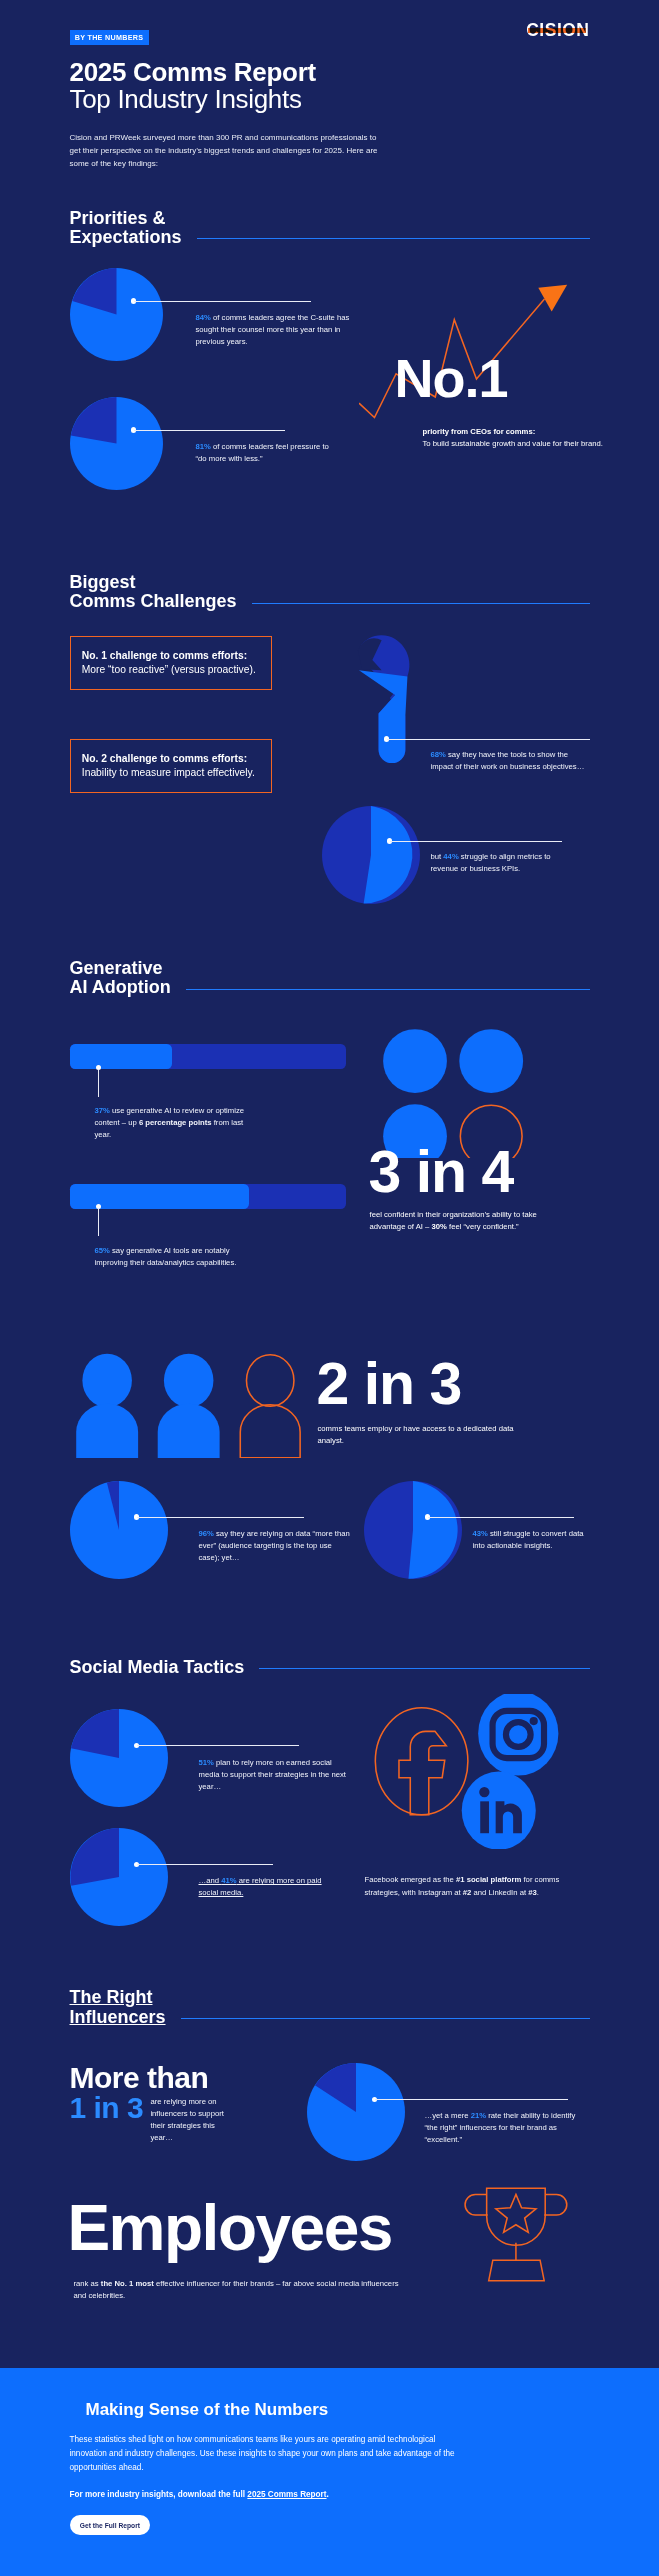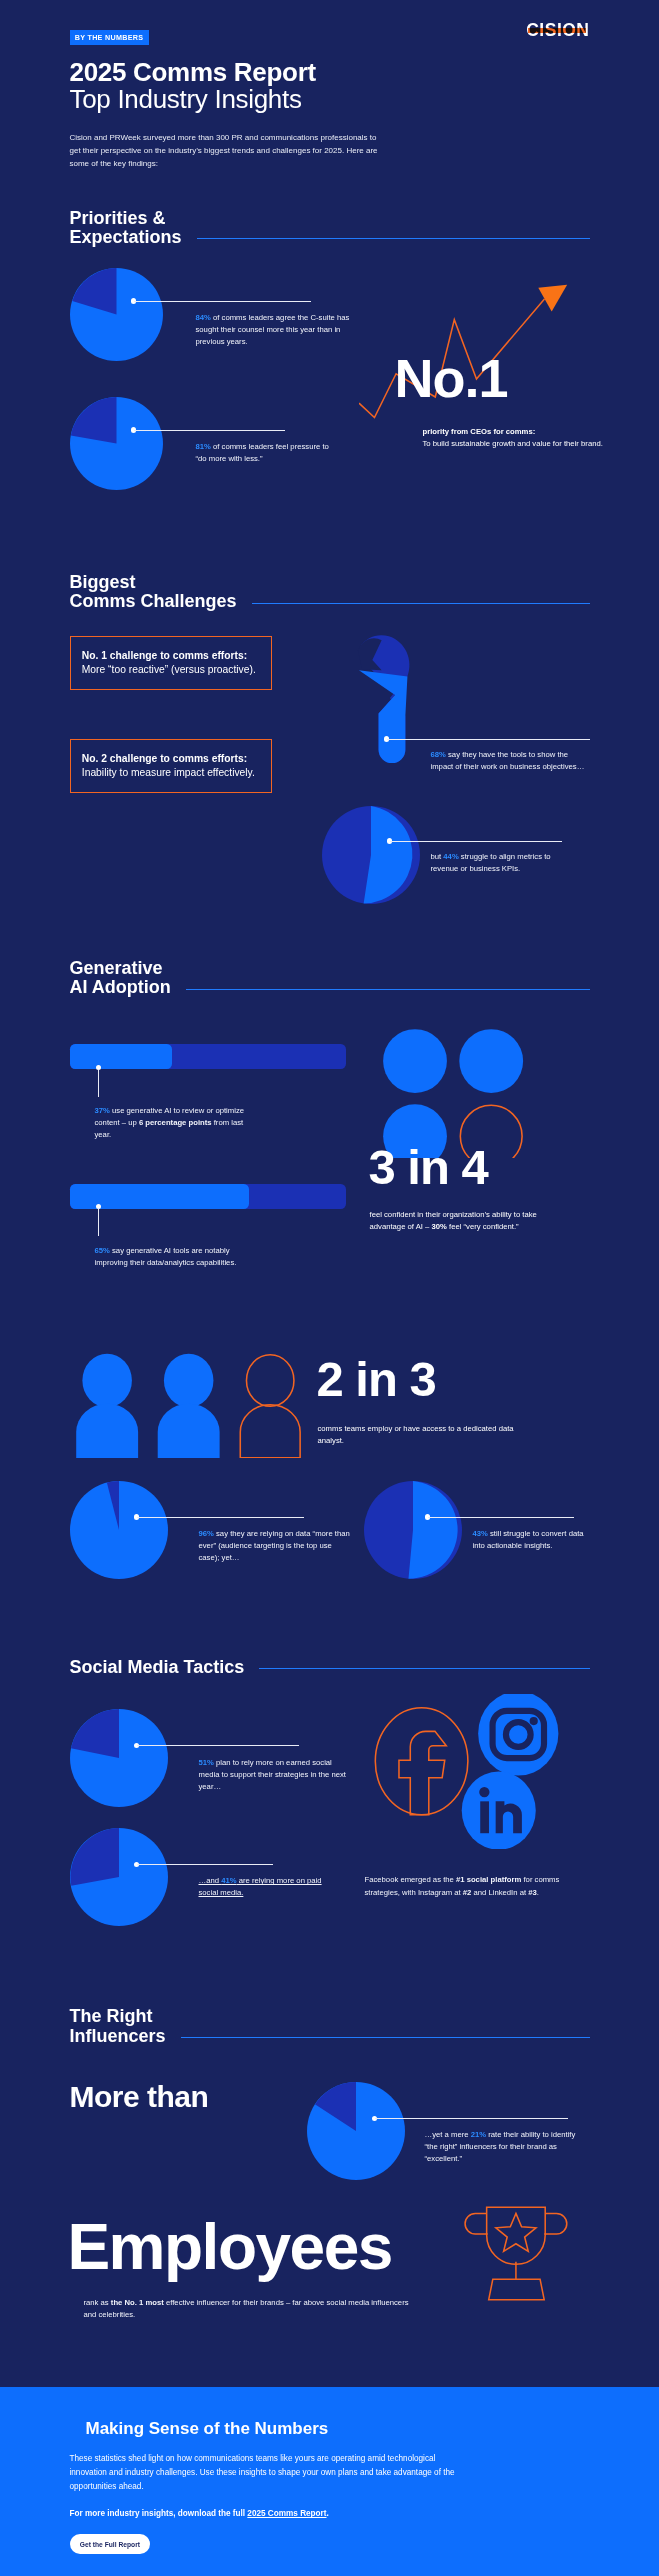--- a/index.html
+++ b/index.html
@@ -45,21 +45,21 @@
   .bar{ width:276px; height:25px; border-radius:5.2px; background:#1b30b4; position:relative; }
   .bar .fill{ height:25px; border-radius:5.2px; background:#0d6efd; }
 
   
   .chbox{ width:202px; border:0.8px solid #f26522; border-radius:0; padding:12.4px 11.3px 13.4px 11.3px; }
   .chbox .t{ font-size:10.3px; font-weight:bold; line-height:1.3; }
   .chbox .d{ font-size:10.3px; line-height:1.3; font-weight:normal; }
 
   
   .huge{ font-size:54px; font-weight:bold; line-height:.95; letter-spacing:-1px; }
-  .huge2{ font-size:49px; font-weight:bold; line-height:.95; letter-spacing:-1px; }
+  .huge2{ font-size:59px; font-weight:bold; line-height:.95; letter-spacing:-1px; }
   .caption{ font-size:7.7px; line-height:1.55; margin-top:6.2px; }
 
   
   .footer{ background:#0d6efd; padding:32px 0 47px 0; margin-top:27px; }
   .footer h2{ font-size:17px; font-weight:bold; margin-bottom:13.4px;margin-left:16px; }
   .footer p{ font-size:8.2px; line-height:1.68; max-width:392px; color:#ffffff; }
   .footer .cta-line{ font-size:8.2px; font-weight:bold; margin-top:15.5px; }
   .footer .cta-line a{ color:#fff; text-decoration:underline; }
   .btn{
     display:inline-block; margin-top:15.5px; background:#ffffff; color:#18235f;
@@ -333,30 +333,34 @@
           <rect x="226" y="208" width="17" height="62" fill="#18235f"></rect>
           <path d="M256,208 h17 v8 a22,22 0 0 1 34,18 v36 h-17 v-32 a10,10 0 0 0 -20,0 v32 h-14 Z" fill="#18235f"></path>
         </g>
       </svg>
       <p class="stat-text" style="position:absolute;left:295px;top:170px;width:216px;line-height:1.6;">
         <span>Facebook emerged as the </span><span class="b">#1 social platform</span><span> for comms strategies, with Instagram at </span><span class="b">#2</span><span> and LinkedIn at </span><span class="b">#3</span><span>.</span>
       </p>
     </div>
   </div>
 
-  <div class="inner sec" style="margin-top:35px;">
+  <div class="inner sec" style="margin-top:16px;text-decoration:underline;">
     <div class="sec-head">
       <h2>The Right
 Influencers</h2>
       <div class="sec-rule"></div>
     </div>
 
     <div style="position:relative;height:278px;margin-top:36px;">
       <div style="position:absolute;left:0;top:0;width:242px;">
         <div style="font-size:30px;font-weight:bold;line-height:1.0;letter-spacing:-0.5px;">More than</div>
+        <div style="display:flex;align-items:flex-start;gap:7.2px;">
+          <div style="font-size:30px;font-weight:bold;line-height:1.0;color:#2b8bff;letter-spacing:-0.5px;white-space:nowrap;">1 in 3</div>
+          <div class="stat-text" style="width:88px;padding-top:3.1px;">are relying more on influencers to support their strategies this year…</div>
+        </div>
       </div>
 
       <div style="position:absolute;left:237px;top:0;">
         <svg width="98" height="98" viewBox="0 0 100 100">
           <circle cx="50" cy="50" r="50" fill="#0d6efd"></circle>
           <path d="M50,50 L50,0 A50,50 0 0,0 8.1,22.7 Z" fill="#1b30b4"></path>
         </svg>
       </div>
       <div style="position:absolute;left:302px;top:36px;width:196px;">
         <div style="width:5.7px;height:5.7px;border-radius:50%;background:#fff;position:absolute;left:0;top:-2.6px;"></div>
@@ -369,21 +373,21 @@
       <svg width="113" height="108" viewBox="0 0 220 210" style="position:absolute;left:392px;top:118px;">
         <path d="M48,14 h114 v54 a57,57 0 0 1 -114,0 Z" fill="none" stroke="#f26522" stroke-width="3"></path>
         <path d="M48,26 h-22 a20,20 0 0 0 0,40 h24" fill="none" stroke="#f26522" stroke-width="3"></path>
         <path d="M162,26 h22 a20,20 0 0 1 0,40 h-24" fill="none" stroke="#f26522" stroke-width="3"></path>
         <path d="M105,120 v34" fill="none" stroke="#f26522" stroke-width="3"></path>
         <path d="M60,154 h92 l8,40 h-108 Z" fill="none" stroke="#f26522" stroke-width="3"></path>
         <polygon points="105,26 116,52 144,54 122,72 129,100 105,85 81,100 88,72 66,54 94,52" fill="none" stroke="#f26522" stroke-width="3"></polygon>
       </svg>
 
       <div style="position:absolute;left:-2.1px;top:133px;font-size:64px;font-weight:bold;line-height:1;letter-spacing:-1.5px;">Employees</div>
-      <p class="stat-text" style="position:absolute;left:14px;top:215px;width:330px;">
+      <p class="stat-text" style="position:absolute;left:4px;top:215px;width:330px;">
         <span>rank as </span><span class="b">the No. 1 most</span><span> effective influencer for their brands – far above social media influencers and celebrities.</span>
       </p>
     </div>
   </div>
 
   <div class="footer">
     <div class="inner">
       <h2>Making Sense of the Numbers</h2>
       <p>These statistics shed light on how communications teams like yours are operating amid technological innovation and industry challenges. Use these insights to shape your own plans and take advantage of the opportunities ahead.</p>
       <div class="cta-line">

